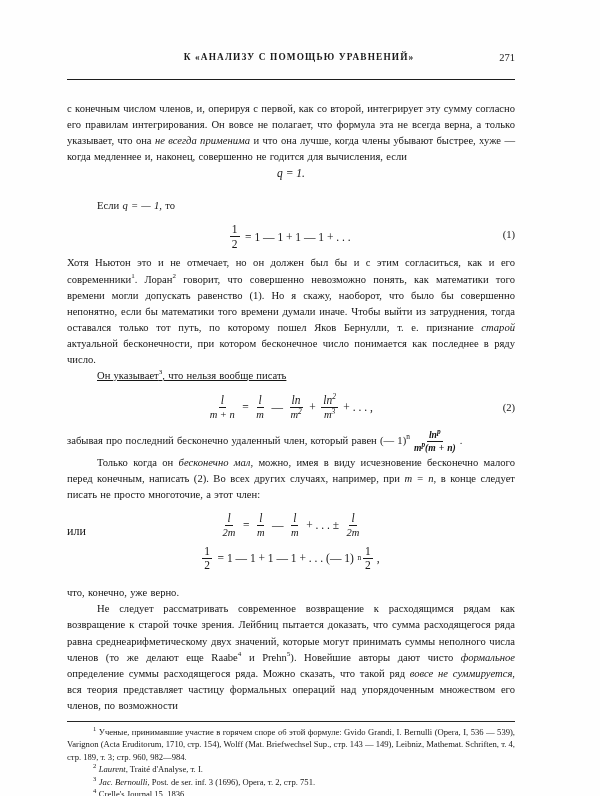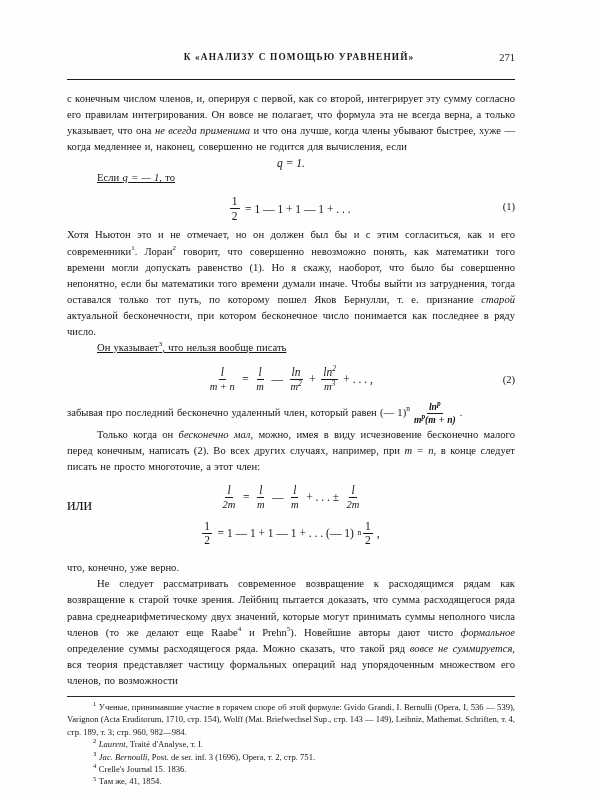--- a/index.html
+++ b/index.html
@@ -63,21 +63,21 @@
   
   .para {
     font-size: 10.6px;
     line-height: 16.1px;
     text-align: justify;
     text-justify: inter-word;
     margin: 0;
     color: #151515;
     word-spacing: 0.6px;
   }
-  .para.first { margin-top: 11px; }
+  .para.first { margin-top: 21px; }
   .indent { text-indent: 30px; }
   .ital { font-style: italic; }
   .sup {
     font-size: 7px;
     vertical-align: super;
     line-height: 0;
   }
 
   
   .display {
@@ -118,21 +118,21 @@
   .frac .den {
     padding: 0.5px 2px 0 2px;
   }
   .sm { font-size: 10.5px; }
   .pw {
     font-size: 7.4px;
     vertical-align: super;
     line-height: 0;
   }
   .label-or {
-    font-size: 16px;
+    font-size: 12px;
     color: #151515;
   }
 
   
   .fn-rule {
     border-top: 1.1px solid #262626;
     width: 448px;
     margin-top: 7px;
     margin-bottom: 4px;
   }
@@ -166,21 +166,21 @@
       <div class="runhead-folio">271</div>
     </div>
     <div class="rule"></div>
 
     <p class="para first"><span>с конечным числом членов, и, оперируя с первой, как со второй, интегрирует эту сумму согласно его правилам интегрирования. Он вовсе не полагает, что формула эта не всегда верна, а только указывает, что она </span><span class="ital">не всегда применима</span><span> и что она лучше, когда члены убывают быстрее, хуже — когда медленнее и, наконец, совершенно не годится для вычисления, если</span></p>
 
     <div class="display" style="margin-top:2px;">
       <span class="mi">q = 1.</span>
     </div>
 
-    <p class="para" style="margin-top:1px;text-decoration:underline;"><span style="display:inline-block;width:30px;"></span><span>Если </span><span class="mi">q = — 1,</span><span> то</span></p>
+    <p class="para" style="margin-top:19px;"><span style="display:inline-block;width:30px;"></span><span>Если </span><span class="mi">q = — 1,</span><span> то</span></p>
 
     <div class="display" style="margin-top:6px;height:30px;line-height:30px;">
       <span class="mrow" style="vertical-align:middle;line-height:1.1;">
         <span class="frac">
           <span class="num">1</span>
           <span class="den">2</span>
         </span>
         <span class="op">= 1 — 1 + 1 — 1 + . . .</span>
       </span>
       <span class="eqno">(1)</span>

